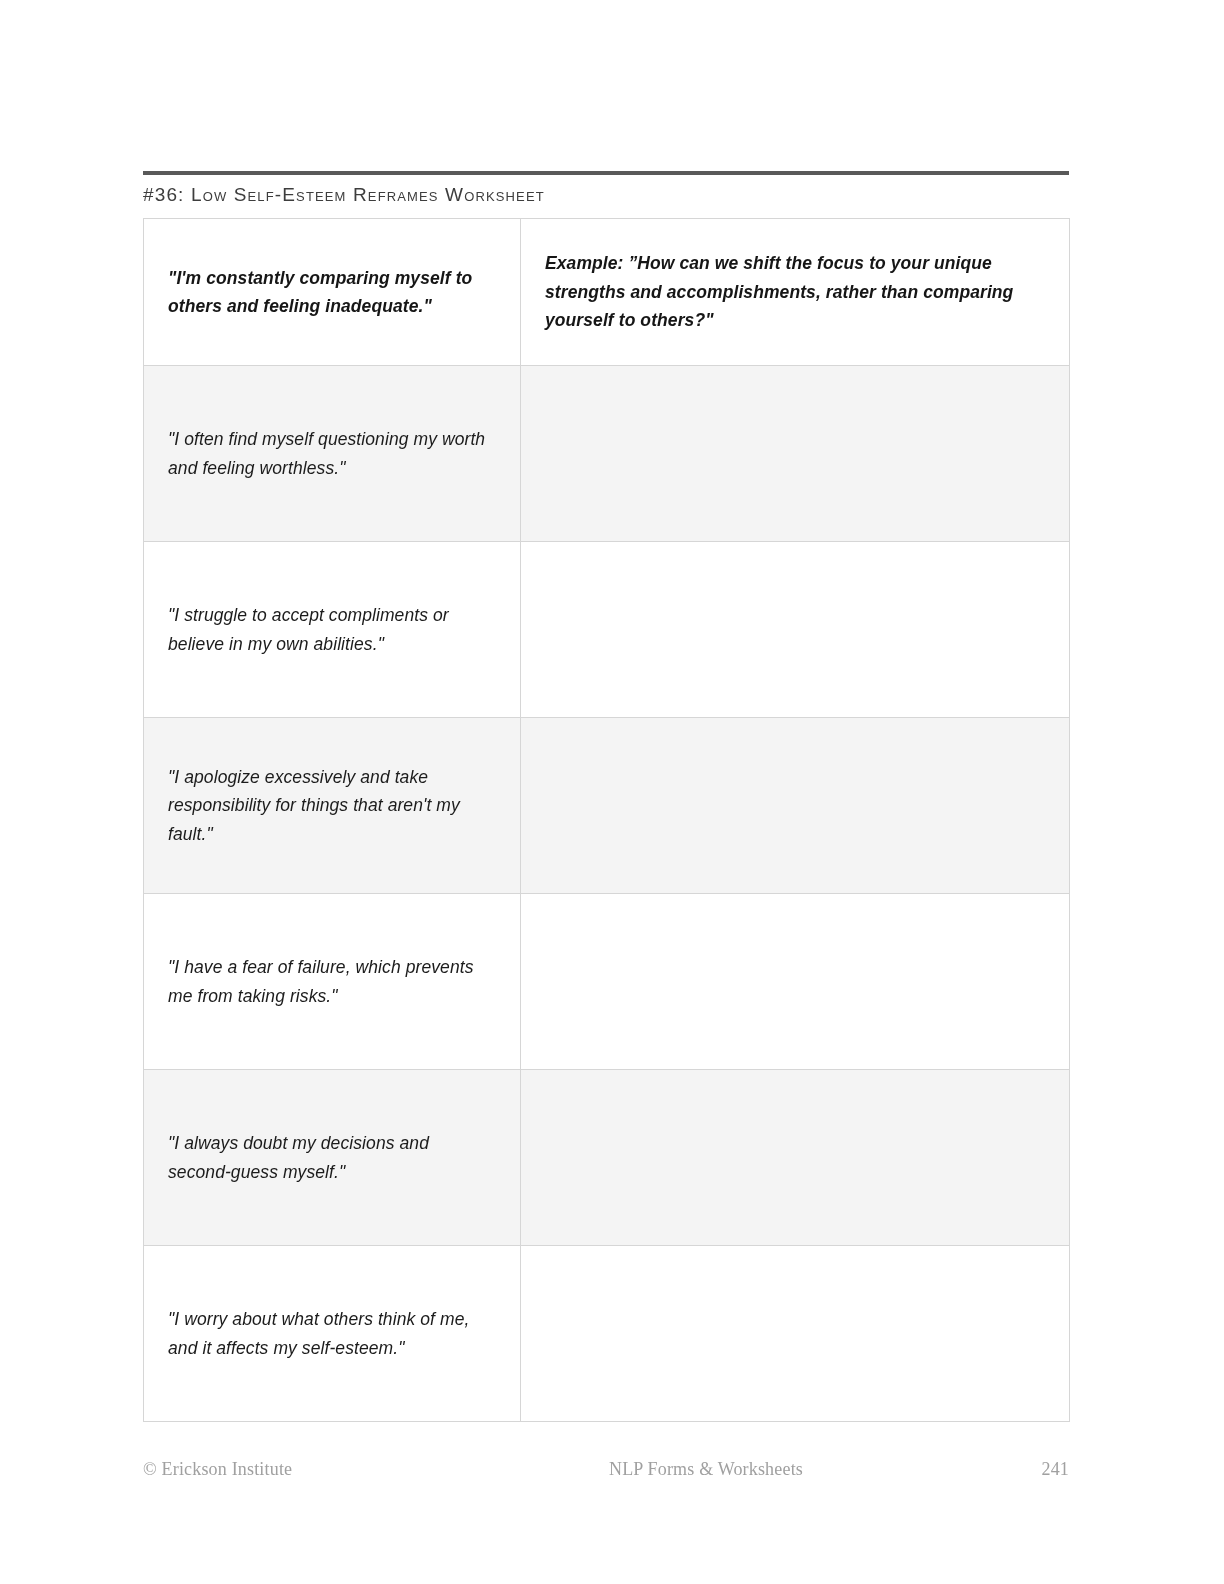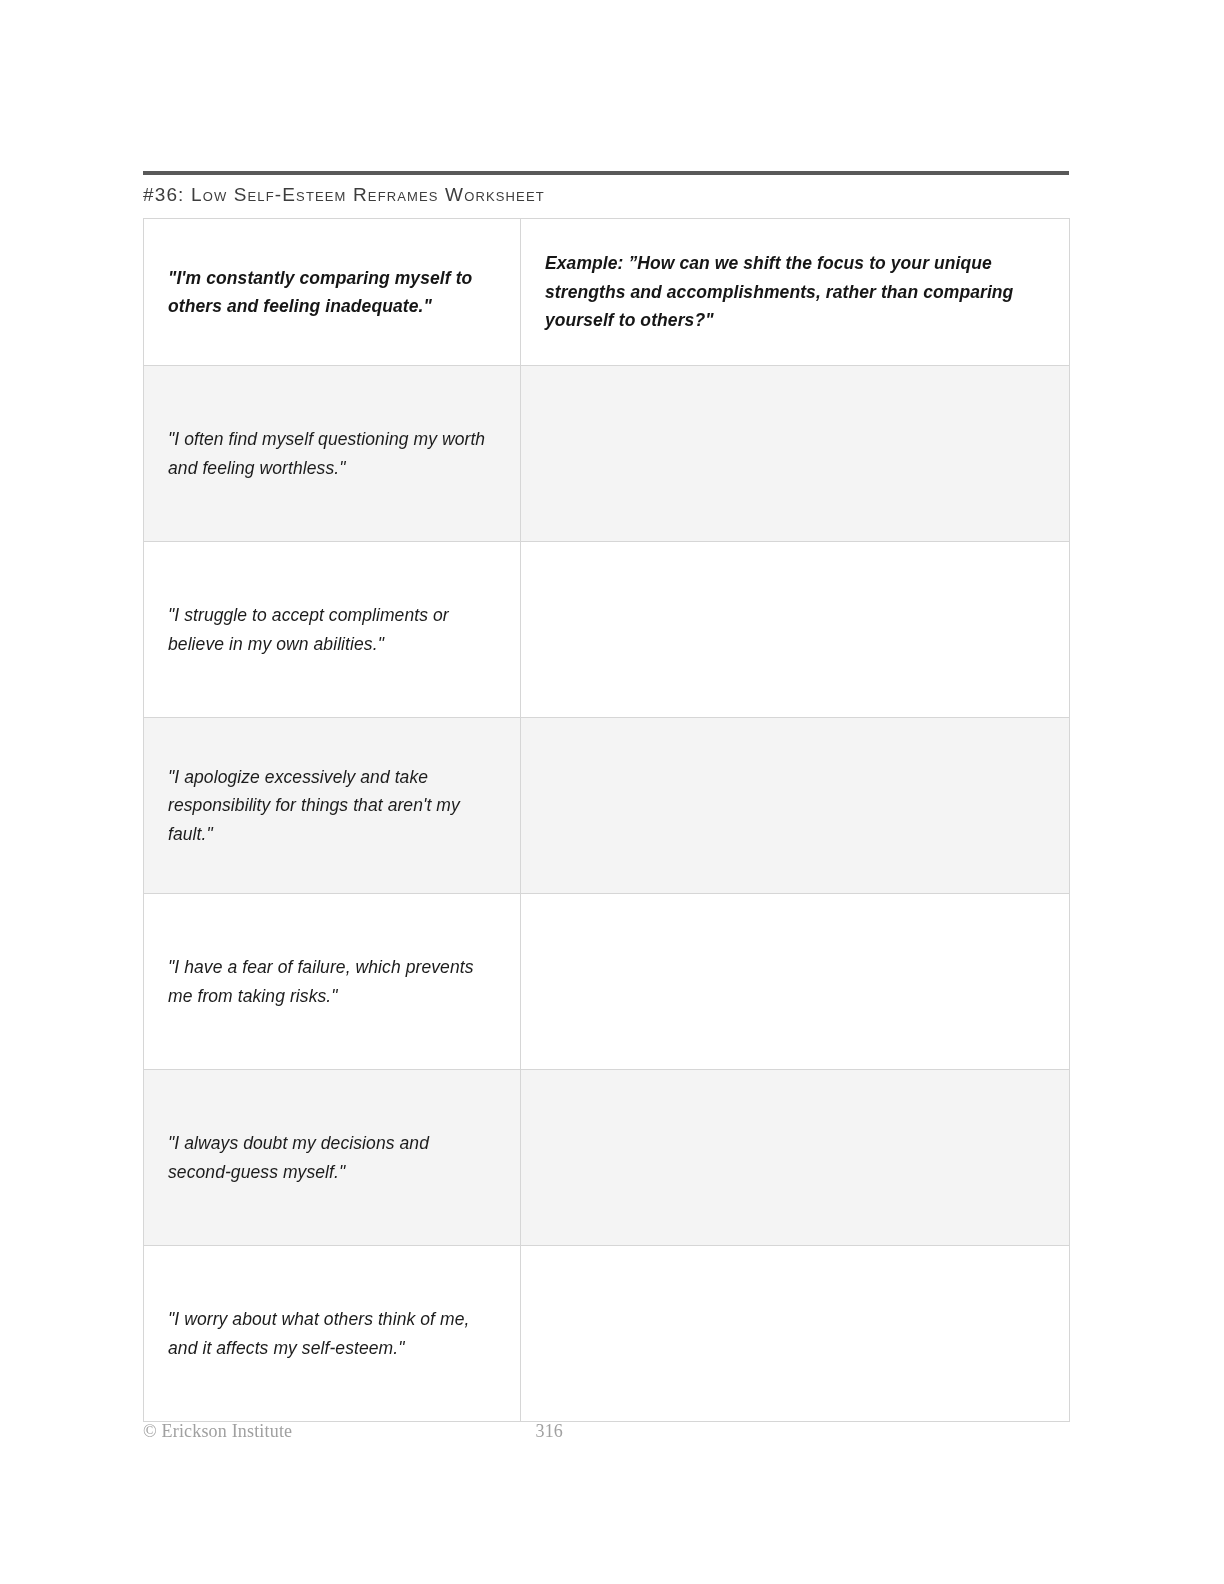--- a/index.html
+++ b/index.html
@@ -103,21 +103,21 @@
     letter-spacing: 0.005em;
   }
   .answer-cell {
     background: transparent;
   }
 
   
   .footer {
     position: absolute;
     left: 143px;
-    top: 1421px;
+    top: 1459px;
     width: 926px;
     display: flex;
     align-items: baseline;
     font-family: "Liberation Serif", serif;
     font-size: 18px;
     color: #a0a0a0;
     letter-spacing: 0.01em;
   }
   .footer-left   { flex: 0 0 340px; text-align: left; }
   .footer-center { flex: 1 1 auto;  text-align: center; padding-right: 60px; }
@@ -201,16 +201,17 @@
         <td class="sep-v answer-cell">
           <div class="cell-text"></div>
         </td>
       </tr>
 
     </tbody>
   </table>
 
   <div class="footer">
     <div class="footer-left">© Erickson Institute</div>
-    <div class="footer-right">316</div>
+    <div class="footer-center">NLP Forms &amp; Worksheets</div>
+    <div class="footer-right">241</div>
   </div>
 
 </div>
 
 </body></html>

